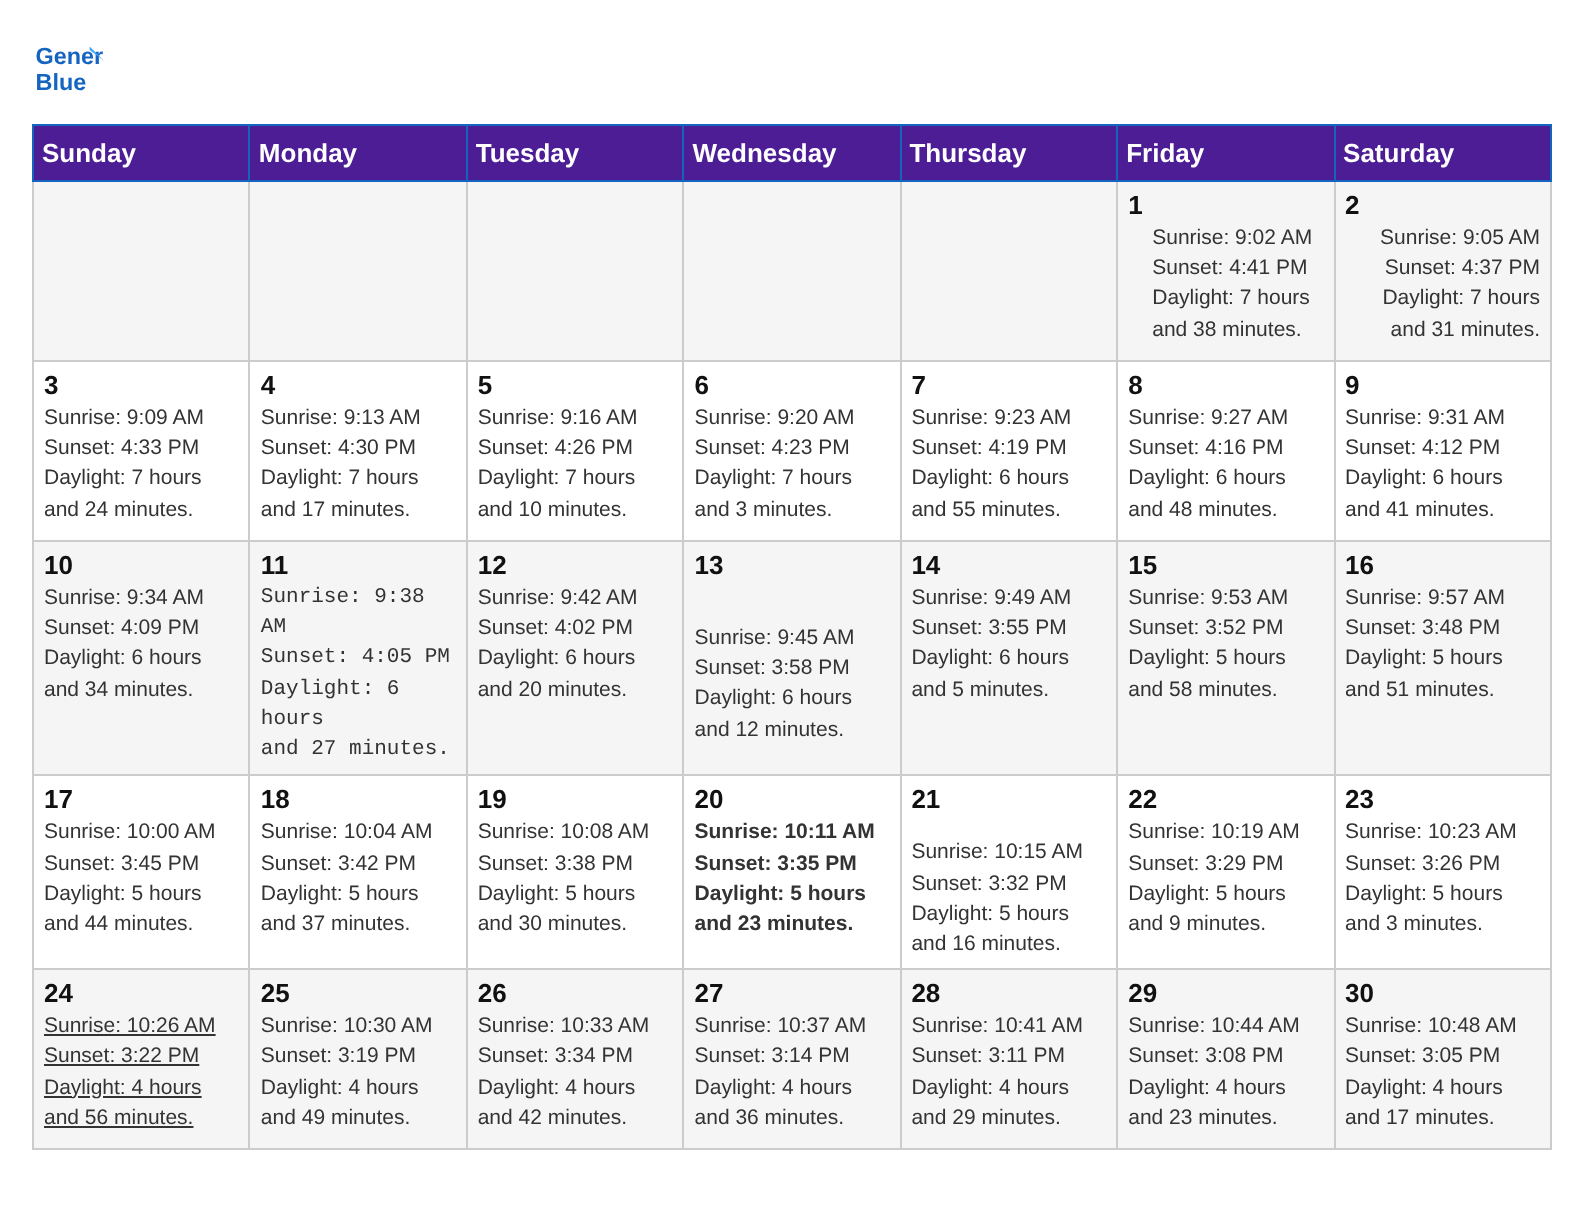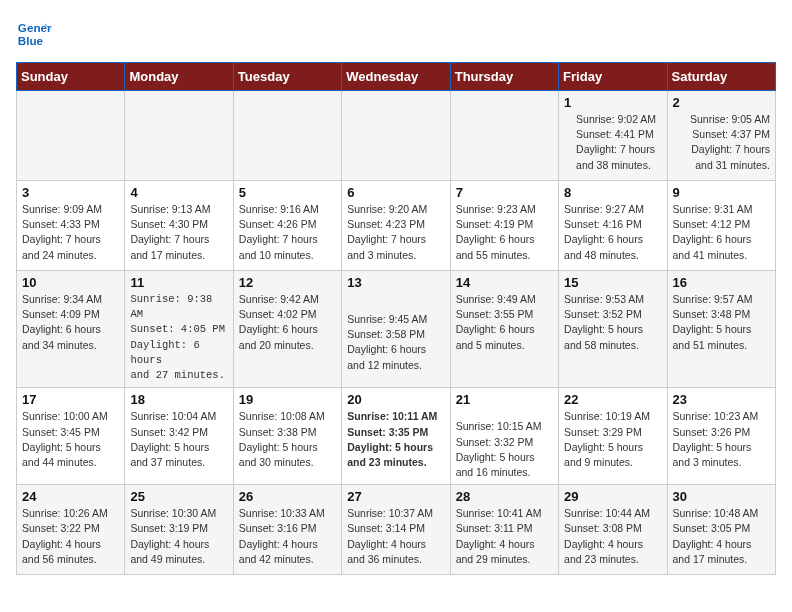--- a/index.html
+++ b/index.html
@@ -27,21 +27,21 @@
     }
     .title-block { text-align: right; }
     .month-title { font-size: 36px; font-weight: 300; color: #222; }
     .location { font-size: 16px; color: #555; margin-top: 2px; }
     table {
       width: 100%;
       border-collapse: collapse;
       table-layout: fixed;
     }
     thead th {
-      background: #7f1d1d;
+      background: #4c1d95;
       color: #fff;
       font-size: 13px;
       font-weight: bold;
       padding: 6px 4px;
       text-align: left;
       border: 1px solid #1565c0;
     }
     tbody td {
       vertical-align: top;
       border: 1px solid #ccc;
@@ -266,36 +266,36 @@
           <span class="day-num">23</span>
           <div class="day-info" style="white-space: pre-line;">Sunrise: 10:23 AM
 Sunset: 3:26 PM
 Daylight: 5 hours
 and 3 minutes.</div>
         </td>
       </tr>
       <tr>
         <td>
           <span class="day-num">24</span>
-          <div class="day-info" style="white-space: pre-line;">Sunrise: 10:26 AM
+          <div class="day-info" style="white-space: pre-line; text-decoration: underline;">Sunrise: 10:26 AM
 Sunset: 3:22 PM
 Daylight: 4 hours
 and 56 minutes.</div>
         </td>
         <td>
           <span class="day-num">25</span>
           <div class="day-info" style="white-space: pre-line;">Sunrise: 10:30 AM
 Sunset: 3:19 PM
 Daylight: 4 hours
 and 49 minutes.</div>
         </td>
         <td>
           <span class="day-num">26</span>
           <div class="day-info" style="white-space: pre-line;">Sunrise: 10:33 AM
-Sunset: 3:16 PM
+Sunset: 3:34 PM
 Daylight: 4 hours
 and 42 minutes.</div>
         </td>
         <td>
           <span class="day-num">27</span>
           <div class="day-info" style="white-space: pre-line;">Sunrise: 10:37 AM
 Sunset: 3:14 PM
 Daylight: 4 hours
 and 36 minutes.</div>
         </td>

